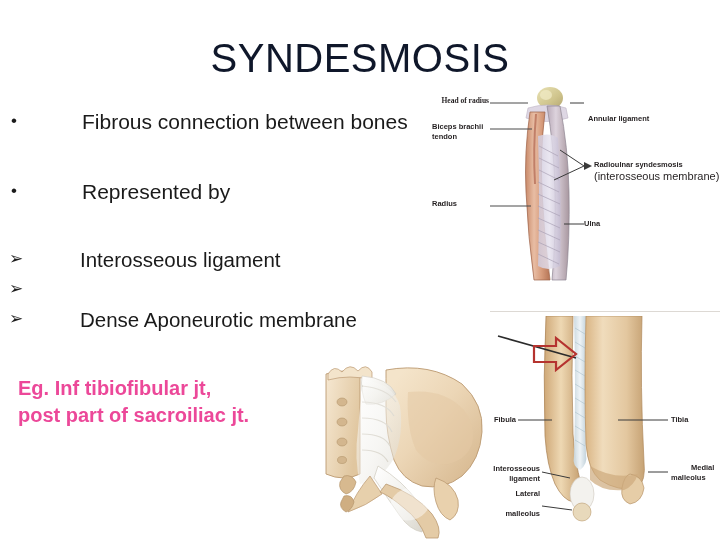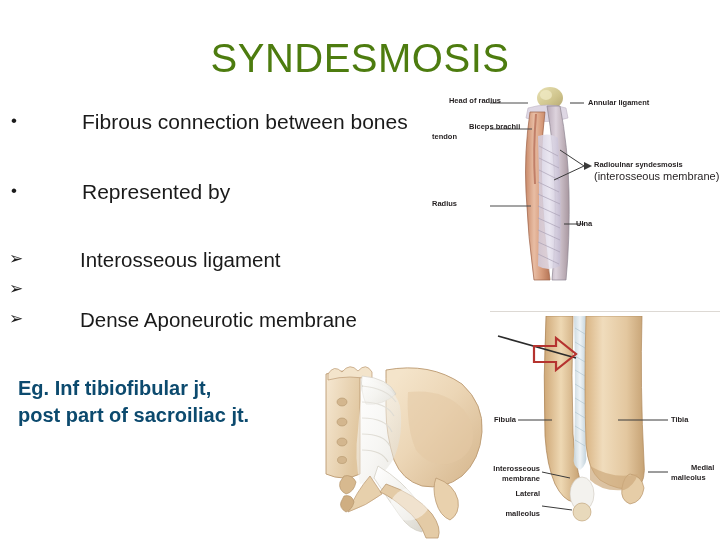--- a/index.html
+++ b/index.html
@@ -21,21 +21,21 @@
   
   #slide-title {
     position: absolute;
     left: 0;
     top: 36px;
     width: 720px;
     text-align: center;
     font-size: 40px;
     font-weight: 400;
     letter-spacing: 0.5px;
-    color: #4d7c0f;
+    color: #0f172a;
     font-family: "Liberation Sans", sans-serif;
   }
 
   
   .bullet-row {
     position: absolute;
     display: flex;
     align-items: flex-start;
     color: #1a1a1a;
     font-size: 21px;
@@ -58,21 +58,21 @@
   #a-slender  { left: 2px;  top: 278px; }
   #a-dense    { left: 2px;  top: 308px; }
 
   .arrow-row { font-size: 20.5px; }
 
   
   #eg-block {
     position: absolute;
     left: 18px;
     top: 375px;
-    color: #0c4a6e;
+    color: #ec4899;
     font-size: 20px;
     font-weight: bold;
     line-height: 1.35;
     white-space: nowrap;
   }
   #eg-line1 { display:block; }
   #eg-line2 { display:block; }
 
   
   #panel-forearm {
@@ -214,33 +214,33 @@
       <line x1="58" y1="19" x2="96" y2="19" stroke="#4a4a4a" stroke-width="1"></line>
       <line x1="58" y1="45" x2="100" y2="45" stroke="#4a4a4a" stroke-width="1"></line>
       <line x1="58" y1="122" x2="99" y2="122" stroke="#4a4a4a" stroke-width="1"></line>
       <line x1="138" y1="19" x2="152" y2="19" stroke="#3a3a3a" stroke-width="1"></line>
       <line x1="152" y1="82" x2="128" y2="66" stroke="#3a3a3a" stroke-width="1"></line>
       <line x1="152" y1="82" x2="122" y2="96" stroke="#3a3a3a" stroke-width="1"></line>
       <polygon points="152,78 160,82 152,86" fill="#3a3a3a"></polygon>
       <line x1="132" y1="140" x2="152" y2="140" stroke="#3a3a3a" stroke-width="1"></line>
     </svg>
 
-    <div class="anat-label right-al" style="left:12px; top:12px; width:57px;">Head of radius</div>
-
-    <div class="anat-label" style="left:0px; top:38px;margin-left:37px;">Biceps brachii</div>
+    <div class="anat-label right-al" style="left:0px; top:12px; width:57px;font-family:Liberation Serif, serif;">Head of radius</div>
+
+    <div class="anat-label" style="left:0px; top:38px;">Biceps brachii</div>
     <div class="anat-label" style="left:0px; top:48px;text-align:center;">tendon</div>
 
     <div class="anat-label" style="left:0px; top:115px;">Radius</div>
 
-    <div class="anat-label" style="left:156px; top:14px;text-align:right;">Annular ligament</div>
+    <div class="anat-label" style="left:156px; top:30px;text-align:right;">Annular ligament</div>
 
     <div class="anat-label" style="left:162px; top:76px;">Radioulnar syndesmosis</div>
     <div class="anat-label sub" style="left:162px; top:86px;">(interosseous membrane)</div>
 
-    <div class="anat-label" style="left:144px; top:135px;">Ulna</div>
+    <div class="anat-label" style="left:152px; top:135px;">Ulna</div>
   </div>
 
   <div id="panel-divider"></div>
 
   <div id="panel-leg">
     <svg width="230" height="223" viewBox="0 0 230 223">
       <defs>
         <linearGradient id="tibG" x1="0" y1="0" x2="1" y2="0">
           <stop offset="0%" stop-color="#d9b483"></stop>
           <stop offset="30%" stop-color="#f0dcbc"></stop>
@@ -292,21 +292,21 @@
       <line x1="158" y1="156" x2="178" y2="156" stroke="#3a3a3a" stroke-width="1"></line>
       <line x1="52" y1="156" x2="80" y2="162" stroke="#3a3a3a" stroke-width="1"></line>
       <line x1="52" y1="190" x2="82" y2="194" stroke="#3a3a3a" stroke-width="1"></line>
     </svg>
 
     <div class="anat-label right-al" style="left:-8px; top:99px; width:34px;">Fibula</div>
 
     <div class="anat-label" style="left:181px; top:99px;">Tibia</div>
 
     <div class="anat-label right-al" style="left:-20px; top:148px; width:70px;">Interosseous</div>
-    <div class="anat-label right-al" style="left:-20px; top:158px; width:70px;">membrane</div>
+    <div class="anat-label right-al" style="left:-20px; top:158px; width:70px;">ligament</div>
 
     <div class="anat-label" style="left:181px; top:147px;margin-left:20px;">Medial</div>
     <div class="anat-label" style="left:181px; top:157px;">malleolus</div>
 
     <div class="anat-label right-al" style="left:-14px; top:173px; width:64px;">Lateral</div>
     <div class="anat-label right-al" style="left:-14px; top:193px; width:64px;">malleolus</div>
   </div>
 
   <div id="panel-pelvis">
     <svg width="215" height="181" viewBox="0 0 215 181">

